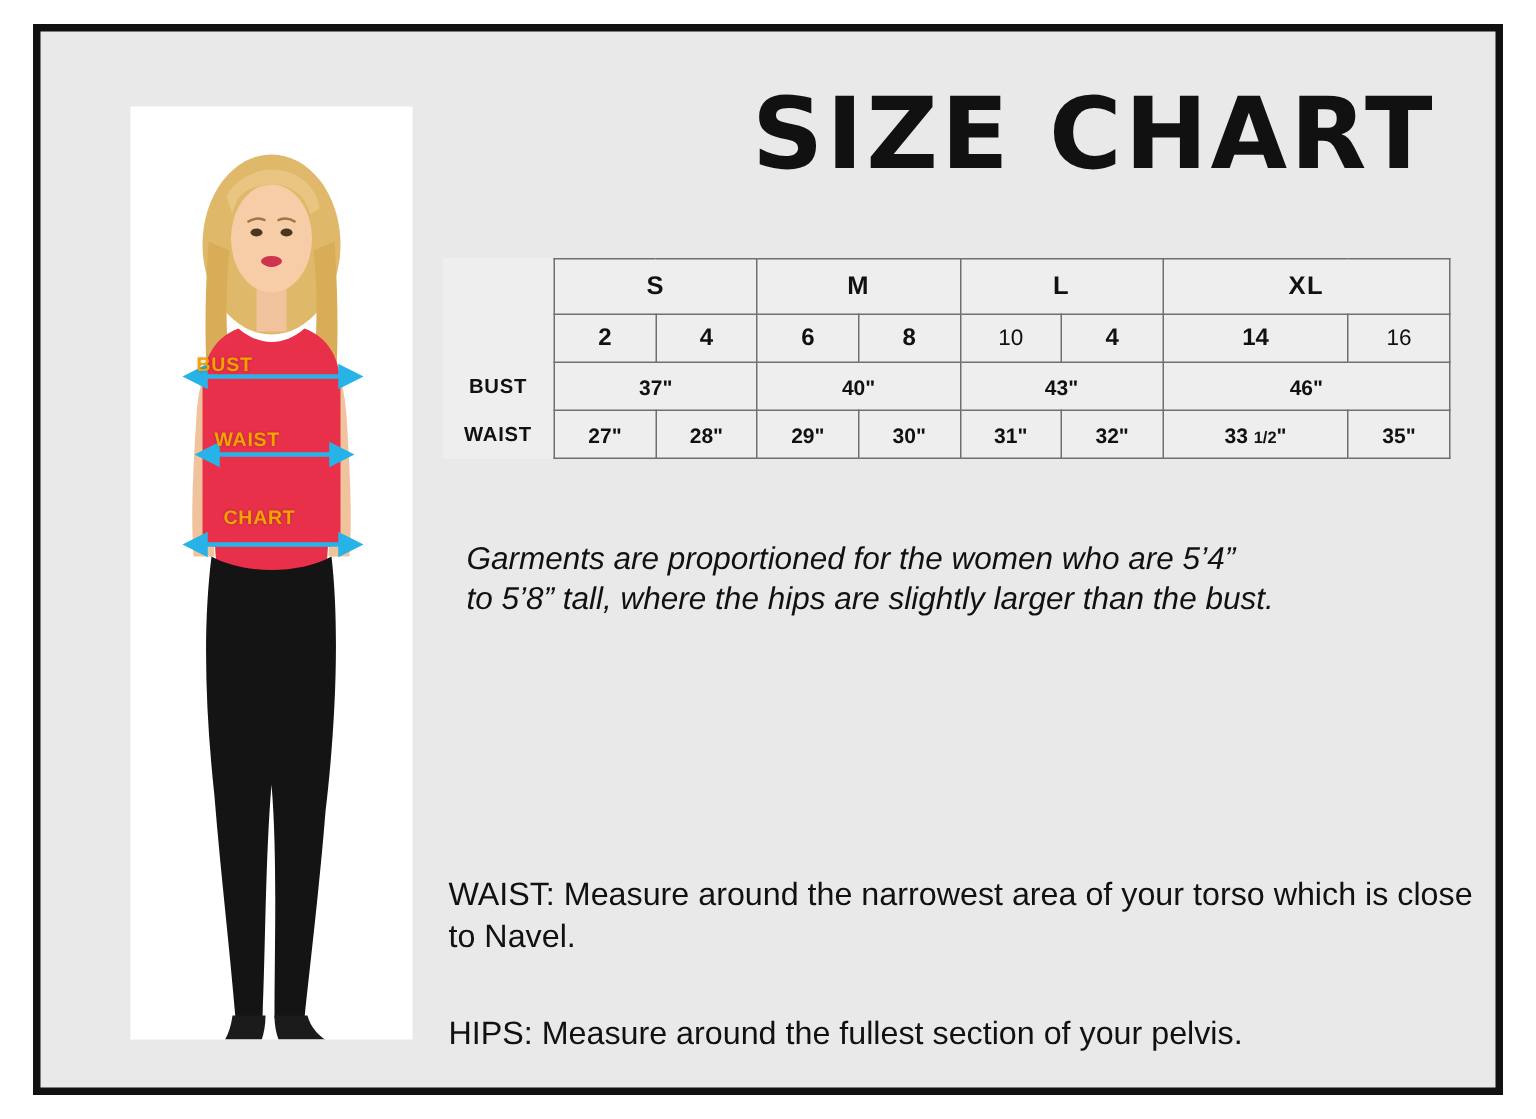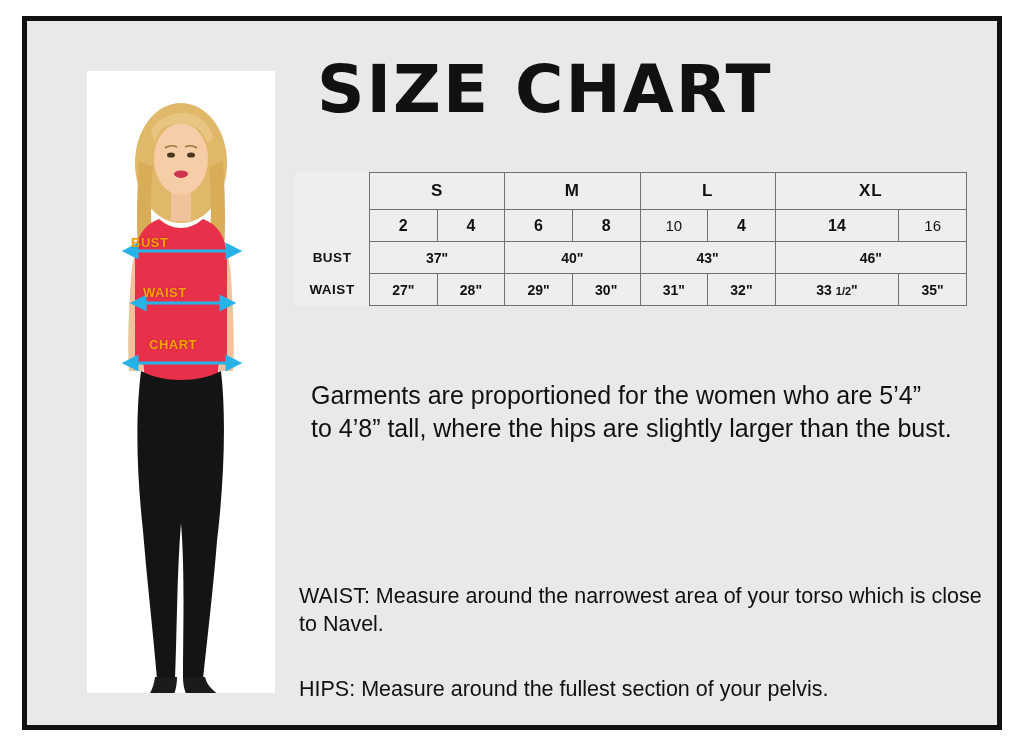--- a/index.html
+++ b/index.html
@@ -54,21 +54,21 @@
   .lbl-bust { left: 44px; top: 164px; }
   .lbl-waist { left: 56px; top: 214px; }
   .lbl-hips  { left: 62px; top: 266px; }
 
   
   .title {
     position: absolute;
     left: 290px;
     top: 36px;
     width: 640px;
-    text-align: left;
+    text-align: right;
     font-family: "DejaVu Sans", sans-serif;
     font-weight: bold;
     font-size: 66px;
     letter-spacing: 2px;
     color: #111111;
     line-height: 1;
   }
 
   
   .size-table {
@@ -114,23 +114,24 @@
 
   
   .copy {
     position: absolute;
     color: #111111;
     font-family: "Liberation Sans", sans-serif;
     line-height: 1.3;
   }
   .p-intro {
     left: 284px;
-    top: 358px;
+    top: 338px;
     width: 680px;
-    font-size: 25px;
+    font-size: 21px;
+    font-style: italic;
   }
   .p-intro .l2 { display:block; }
   .p-bust {
     left: 272px;
     top: 470px;
     width: 700px;
     font-size: 21.5px;
   }
   .p-waist {
     left: 272px;
@@ -245,19 +246,19 @@
         <td class="meas">31"</td>
         <td class="meas">32"</td>
         <td class="meas">33 <span class="frac">1/2</span>"</td>
         <td class="meas">35"</td>
       </tr>
     </tbody>
       </table>
 
     <div class="copy p-intro">
       <span>Garments are proportioned for the women who are 5’4”</span>
-      <span class="l2"> to 4’8”  tall, where the hips are slightly larger than the bust.</span>
+      <span class="l2"> to 5’8”  tall, where the hips are slightly larger than the bust.</span>
     </div>
     <div class="copy p-hips">HIPS: Measure around the fullest section of your pelvis.</div>
     <div class="copy p-waist">WAIST: Measure  around the narrowest  area of your torso  which is close to Navel.</div>
 
   </div>
 </div>
 
 </body></html>

